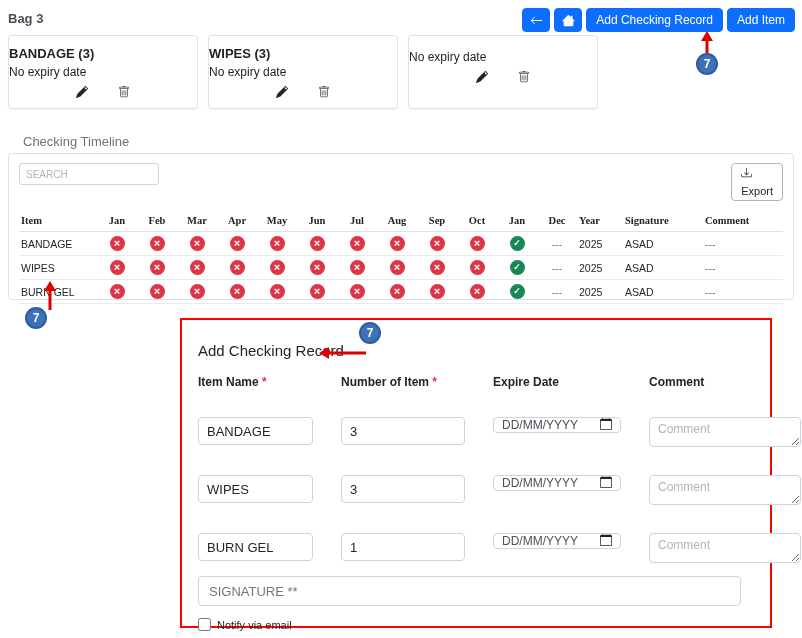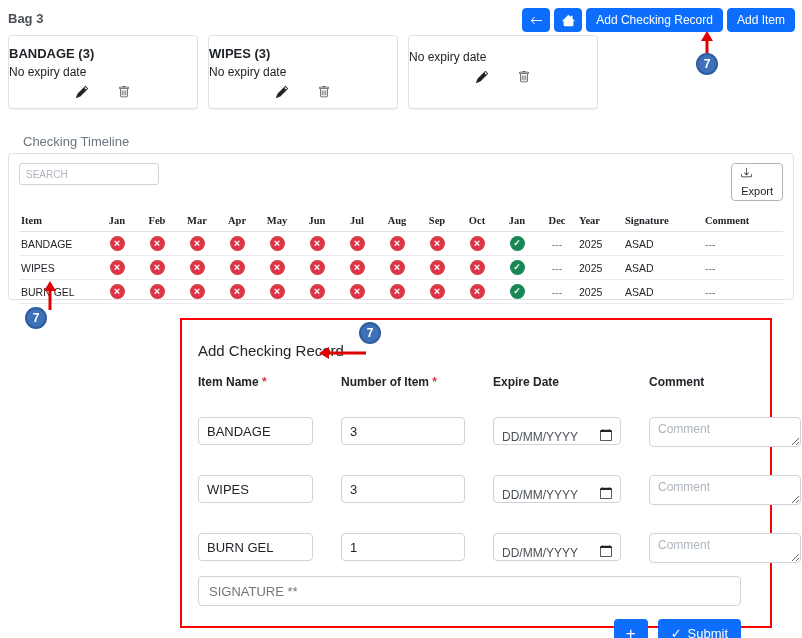--- a/index.html
+++ b/index.html
@@ -51,22 +51,22 @@
   
   .form-box { position:absolute; left:180px; top:318px; width:592px; height:310px;
               border:2px solid #ff0000; background:#fff; padding:12px 16px; }
   .form-title { font-size:15px; font-weight:500; color:#212529; margin:10px 0 16px; }
   .form-grid { display:grid; grid-template-columns:115px 124px 128px 152px; column-gap:9px;
                row-gap:10px; width:543px; align-items:start;gap:28px; }
   .fh { font-size:12px; font-weight:700; color:#212529; }
   .req { color:#dc3545; }
   .f-input { height:28px; border:1px solid #ced4da; border-radius:4px; font-size:13px;
              padding:2px 8px; width:100%; color:#212529; font-family:inherit; }
-  .date-field { height:28px; border:1px solid #ced4da; border-radius:4px; display:flex;
-                align-items:flex-end; justify-content:space-between; padding:0 8px; font-size:12px;
+  .date-field { height:16px; border:1px solid #ced4da; border-radius:4px; display:flex;
+                align-items:center; justify-content:space-between; padding:0 8px; font-size:12px;
                 color:#495057; cursor:pointer; background:#fff; }
   .f-comment { height:30px; min-height:30px; border:1px solid #ced4da; border-radius:4px;
                font-size:12px; padding:4px 8px; width:100%; resize:both; color:#212529;
                font-family:inherit; }
   .f-comment::placeholder, .f-input::placeholder, .search-input::placeholder { color:#adb5bd; }
   .signature-input { margin-top:13px; width:543px; height:30px; border:1px solid #ced4da;
                      border-radius:4px; font-size:13px; padding:2px 10px; color:#14532d; font-family:inherit; }
   .notify-row { margin-top:12px; display:flex; align-items:center; gap:6px; font-size:11px; color:#212529; }
   .notify-row input { width:13px; height:13px; cursor:pointer; }
   .actions { margin-top:13px; width:543px; display:flex; justify-content:flex-end; gap:10px; }
@@ -295,20 +295,24 @@
         <span>DD/MM/YYYY</span>
         <span><svg width="12" height="12" viewBox="0 0 16 16" fill="#212529">
               <path d="M3.5 0a.5.5 0 0 1 .5.5V1h8V.5a.5.5 0 0 1 1 0V1h1a2 2 0 0 1 2 2v11a2 2 0 0 1-2 2H2a2 2 0 0 1-2-2V3a2 2 0 0 1 2-2h1V.5a.5.5 0 0 1 .5-.5zM1 4v10a1 1 0 0 0 1 1h12a1 1 0 0 0 1-1V4H1z"></path>
             </svg></span>
       </div>
       <textarea class="f-comment" placeholder="Comment" style=""></textarea>
     </div>
 
     <input class="signature-input" placeholder="SIGNATURE **" style="">
 
+    <div class="notify-row">
+      <input type="checkbox" style="">
+      <span>Notify via email</span>
+    </div>
 
     <div class="actions">
       <button class="plus-btn">+</button>
       <button class="submit-btn">
         <span>✓</span>
         <span>Submit</span>
       </button>
     </div>
   </div>
 

